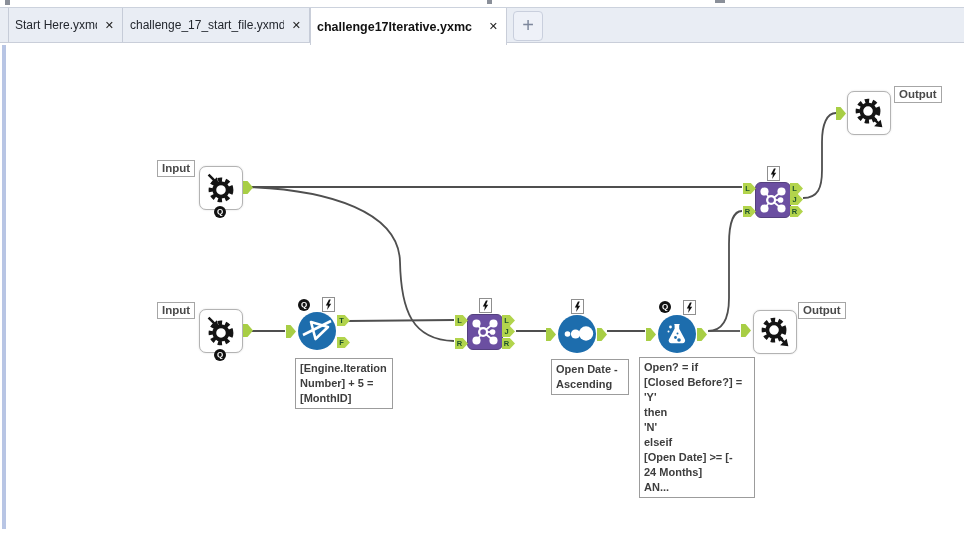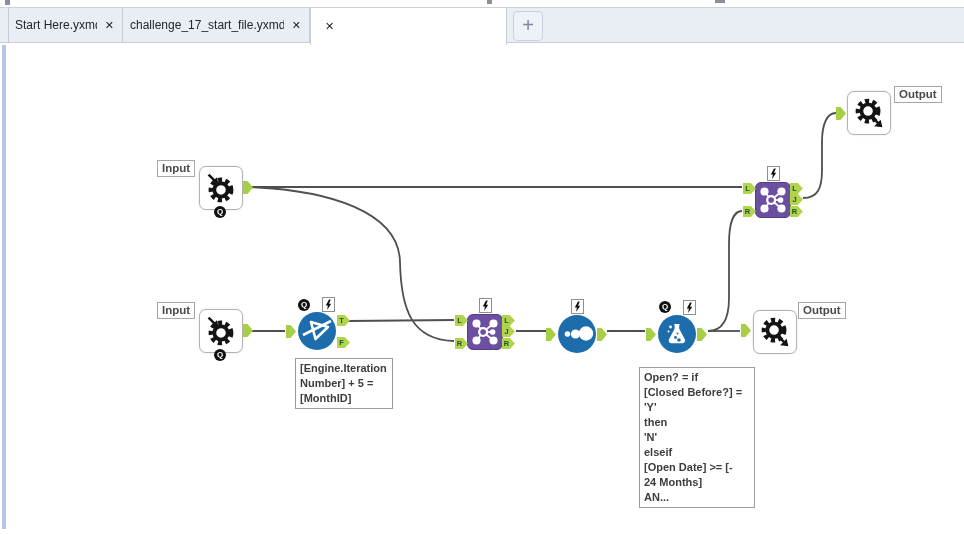--- a/index.html
+++ b/index.html
@@ -86,20 +86,21 @@
 <div class="tabbar">
   <div class="tab first div" style="left:8px;width:115px;">
     <span class="lbl">Start Here.yxmd</span>
     <span class="x">✕</span>
   </div>
   <div class="tab div" style="left:124px;width:186px;">
     <span class="lbl">challenge_17_start_file.yxmd*</span>
     <span class="x">✕</span>
   </div>
   <div class="tab active" style="left:310px;width:197px;">
+    <span class="lbl">challenge17Iterative.yxmc</span>
     <span class="x">✕</span>
   </div>
   <div class="newtab" style="left:513px;">+</div>
 </div>
 
 <div class="canvas">
   <div class="leftstrip"></div>
 
   <svg class="wires" viewBox="0 0 964 494">
     <path d="M248 144 L742 144"></path>
@@ -215,20 +216,22 @@
       </svg>
     </div>
     <div class="anchor" style="left:-12px;top:13px;"></div>
     <div class="anchor" style="left:39px;top:13px;"></div>
     <div class="boltbadge" style="left:13px;top:-16px;">
       <svg width="9" height="12" viewBox="0 0 10 12">
         <polygon points="5.5,0 2,6.5 4.3,6.5 3.5,11.5 8,4.5 5.6,4.5 7.5,0" fill="#111"></polygon>
       </svg>
     </div>
   </div>
+  <div class="annotation" style="left:551px;top:316px;width:68px;">Open Date -
+Ascending</div>
 
   <div class="tool" style="left:658px;top:272px;">
     <div class="circle-tool">
       <svg width="38" height="38" viewBox="0 0 38 38">
         <path d="M16.2 9 h5.6 l-0.6 1.5 v3.2 l5.6 10.6 a2.7 2.7 0 0 1 -2.4 4 h-11 a2.7 2.7 0 0 1 -2.4 -4 l5.6 -10.6 v-3.2 z" fill="#fff"></path>
         <circle cx="17.5" cy="22.5" r="1.4" fill="#1d6dad"></circle>
         <circle cx="21" cy="25" r="1.8" fill="#1d6dad"></circle>
         <circle cx="19.5" cy="18.5" r="1" fill="#1d6dad"></circle>
         <circle cx="12.5" cy="12" r="1.4" fill="#fff"></circle>
         <circle cx="10.5" cy="16.5" r="1" fill="#fff"></circle>
@@ -236,21 +239,21 @@
     </div>
     <div class="anchor" style="left:-12px;top:13px;"></div>
     <div class="anchor" style="left:39px;top:13px;"></div>
     <div class="qbadge" style="left:1px;top:-14px;">Q</div>
     <div class="boltbadge" style="left:25px;top:-15px;">
       <svg width="9" height="12" viewBox="0 0 10 12">
         <polygon points="5.5,0 2,6.5 4.3,6.5 3.5,11.5 8,4.5 5.6,4.5 7.5,0" fill="#111"></polygon>
       </svg>
     </div>
   </div>
-  <div class="annotation" style="left:639px;top:324px;width:106px;">Open? = if
+  <div class="annotation" style="left:639px;top:314px;width:106px;">Open? = if
 [Closed Before?] =
 'Y'
 then
 'N'
 elseif
 [Open Date] &gt;= [-
 24 Months]
 AN...</div>
 
   <div class="tool" style="left:755px;top:139px;">

